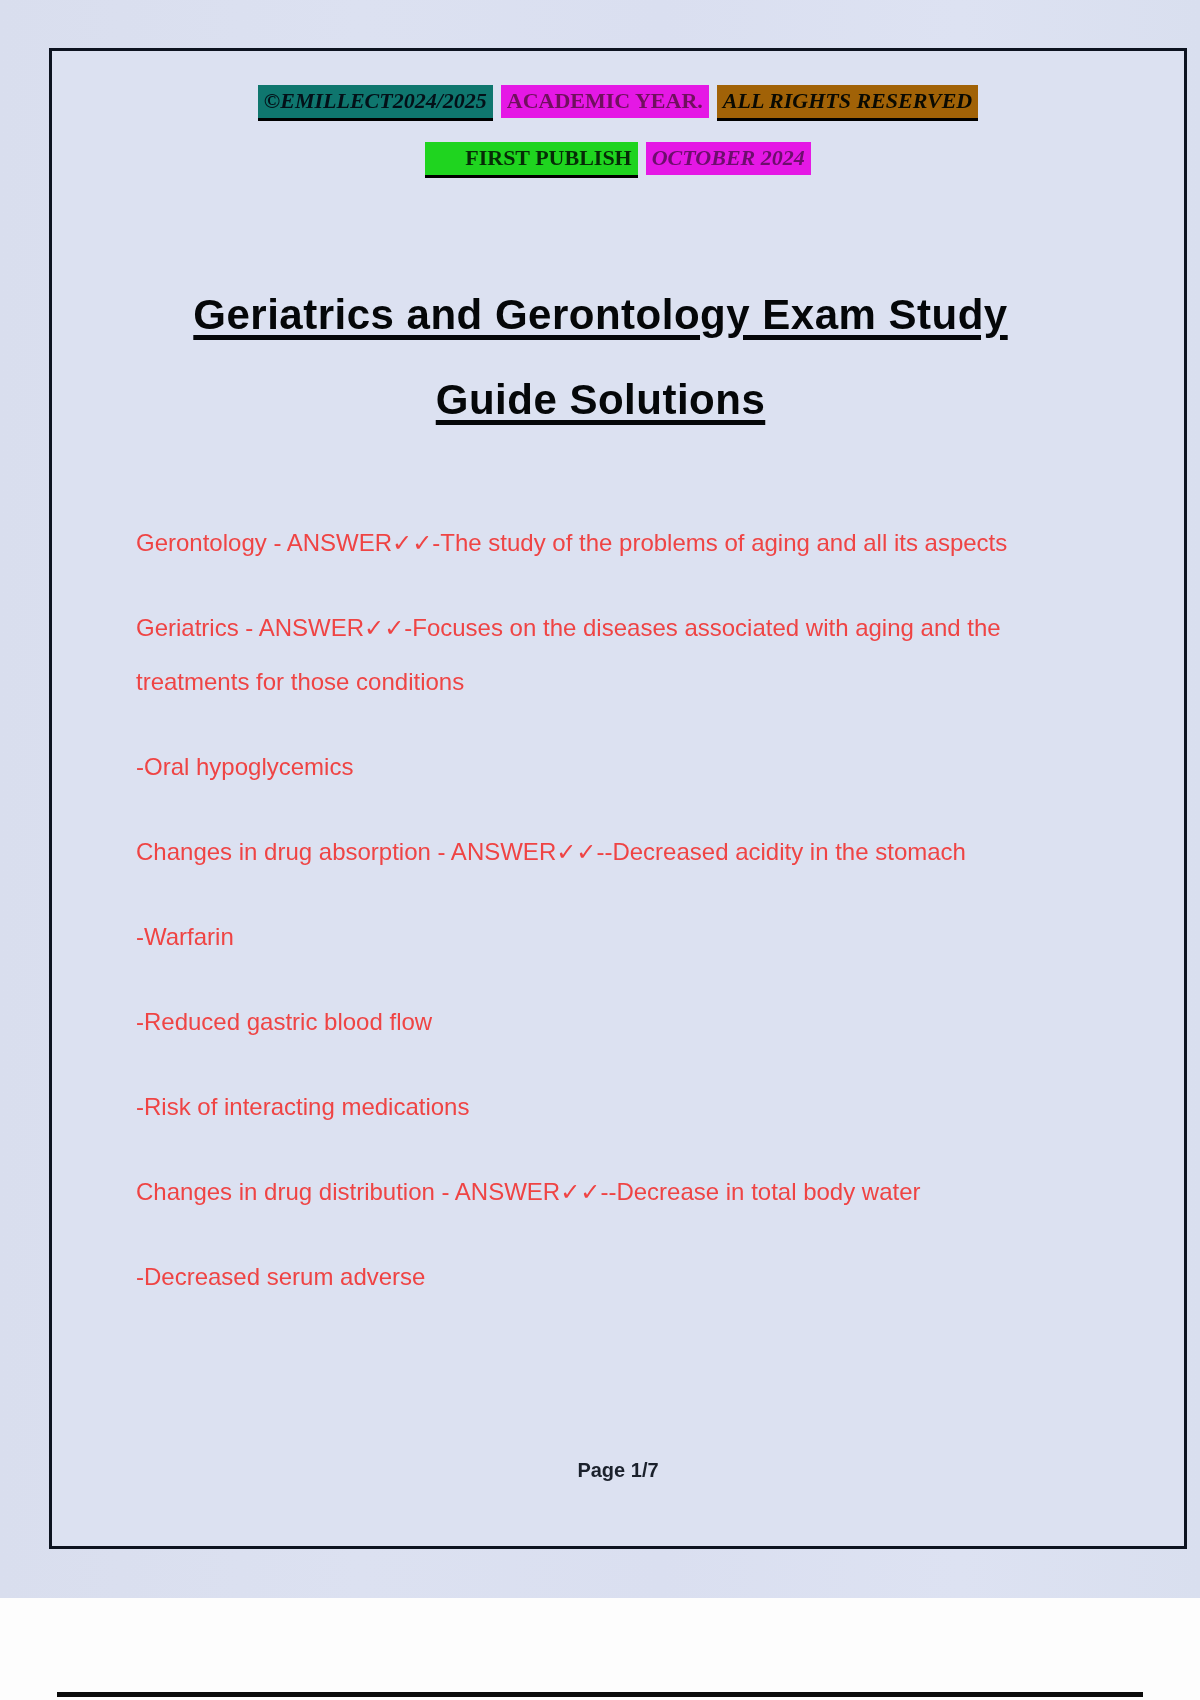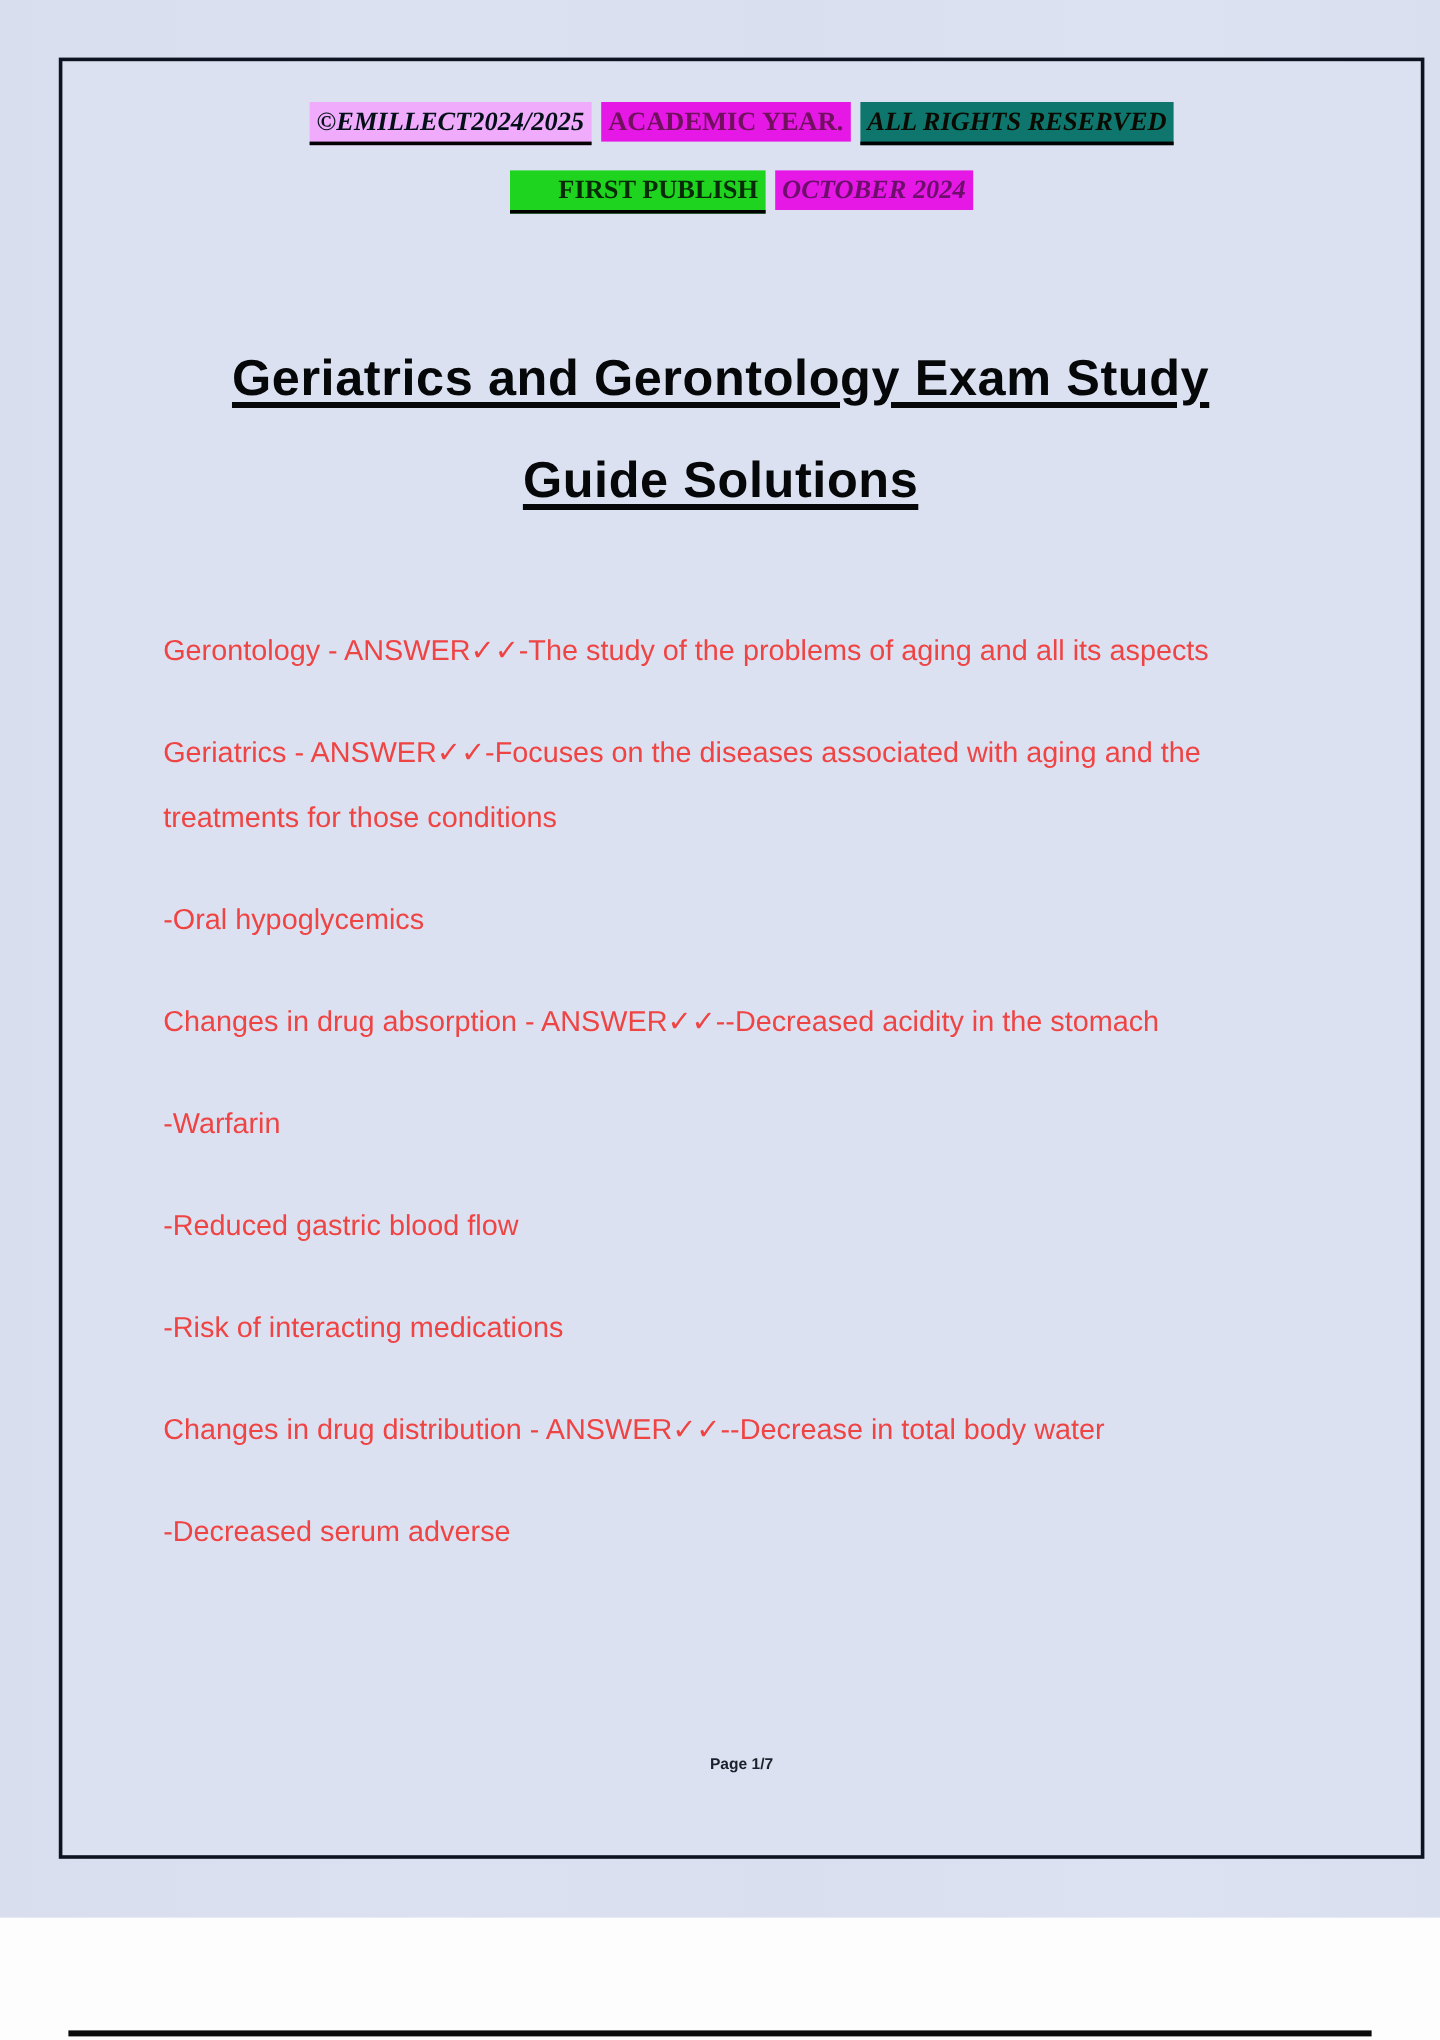--- a/index.html
+++ b/index.html
@@ -39,33 +39,33 @@
     white-space: nowrap;
   }
   .banner-row-1 { top: 85px; }
   .banner-row-2 { top: 142px; }
   .hl {
     display: inline-block;
     padding: 1px 6px 2px 6px;
     margin: 0 4px;
   }
   .hl-cyan {
-    background: #f0abfc;
+    background: #0f766e;
     color: #031018;
     font-weight: bold;
     font-style: italic;
     border-bottom: 3px solid #000;
   }
   .hl-magenta {
     background: #e518e5;
     color: #70105e;
     font-weight: bold;
   }
   .hl-yellow {
-    background: #0f766e;
+    background: #a16207;
     color: #0a0a02;
     font-weight: bold;
     font-style: italic;
     border-bottom: 3px solid #000;
     text-align: right;
   }
   .hl-green {
     background: #1fd41f;
     color: #062b06;
     font-weight: bold;
@@ -105,21 +105,21 @@
     color: #ef4444;
   }
   .qa-body p { margin: 0 0 31px 0; }
   
   .page-footer {
     position: absolute;
     left: 49px; top: 1455px;
     width: 1138px;
     text-align: center;
     font-weight: bold;
-    font-size: 13px;
+    font-size: 20px;
     line-height: 30px;
     color: #1b212c;
   }
   
   .next-page-edge {
     position: absolute;
     left: 57px; top: 1692px;
     width: 1086px; height: 5px;
     background: #0b0b0b;
   }

